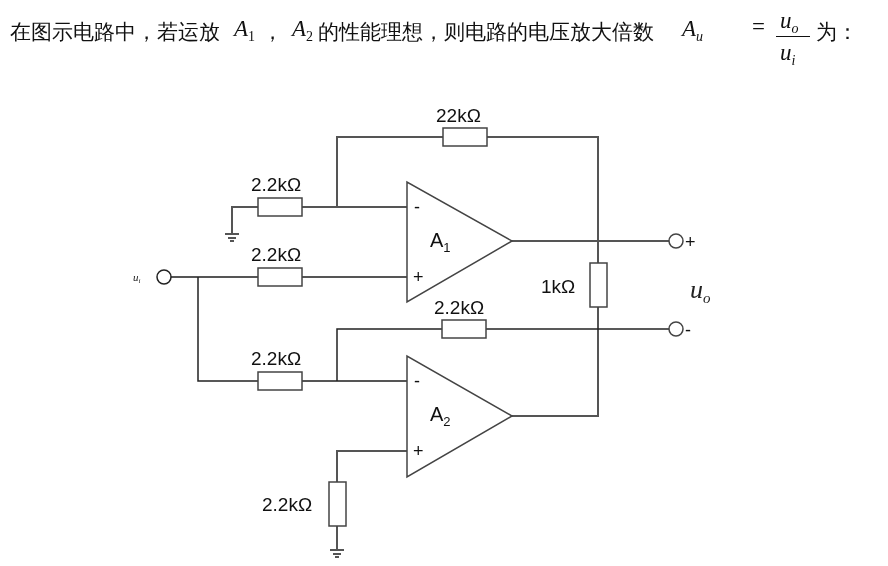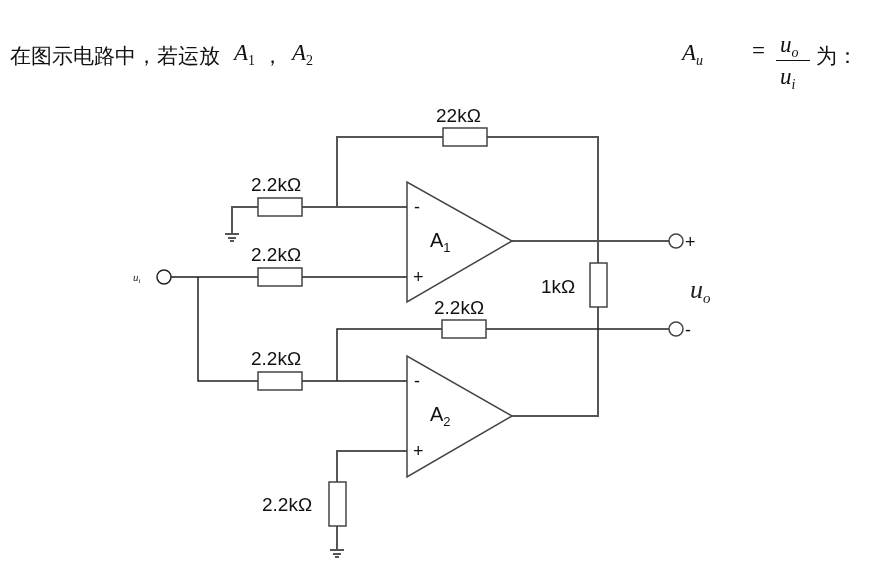--- a/index.html
+++ b/index.html
@@ -1,19 +1,19 @@
 <!DOCTYPE html>
 <html><head>
 <meta charset="utf-8">
 <style>
   html, body { margin: 0; padding: 0; background: #ffffff; }
   body { width: 888px; height: 566px; position: relative; overflow: hidden; }
   .question {
     position: absolute; left: 10px; top: 8px; height: 60px; width: 870px;
-    font-family: "DejaVu Serif", "Liberation Serif", serif; font-size: 21px; color: #111; margin-top: 24px;
+    font-family: "DejaVu Serif", "Liberation Serif", serif; font-size: 21px; color: #111;
   }
   .question .seg { position: absolute; top: 10px; white-space: nowrap; }
   .math { font-family: "Liberation Serif", "DejaVu Serif", serif; font-style: italic; font-size: 23px; }
   .math sub { font-size: 14px; vertical-align: -5px; font-style: normal; }
   .math sub.it { font-style: italic; }
   .frac { position: absolute; left: 766px; top: 0px; width: 34px; text-align: center; }
   .frac .num { position: absolute; top: 0; left: 4px; }
   .frac .bar { position: absolute; top: 28px; left: 0; width: 34px; height: 1px; background: #111; }
   .frac .den { position: absolute; top: 32px; left: 4px; }
   svg { position: absolute; left: 0; top: 0; }
@@ -26,20 +26,21 @@
   .termtxt { font-family: "Liberation Serif", serif; font-style: italic; fill: #222; }
 </style>
 </head>
 <body>
 
 <div class="question">
   <span class="seg" style="left:0px;">在图示电路中，若运放</span>
   <span class="seg math" style="left:224px; top:8px;"><span>A</span><sub>1</sub></span>
   <span class="seg" style="left:252px;">，</span>
   <span class="seg math" style="left:282px; top:8px;"><span>A</span><sub>2</sub></span>
+  <span class="seg" style="left:308px;">的性能理想，则电路的电压放大倍数</span>
   <span class="seg math" style="left:672px; top:8px;"><span>A</span><sub class="it">u</sub></span>
   <span class="seg math" style="left:742px; top:6px; font-style:normal;">=</span>
   <span class="frac math">
     <span class="num"><span>u</span><sub class="it">o</sub></span>
     <span class="bar"></span>
     <span class="den"><span>u</span><sub class="it">i</sub></span>
   </span>
   <span class="seg" style="left:806px;">为：</span>
 </div>
 

